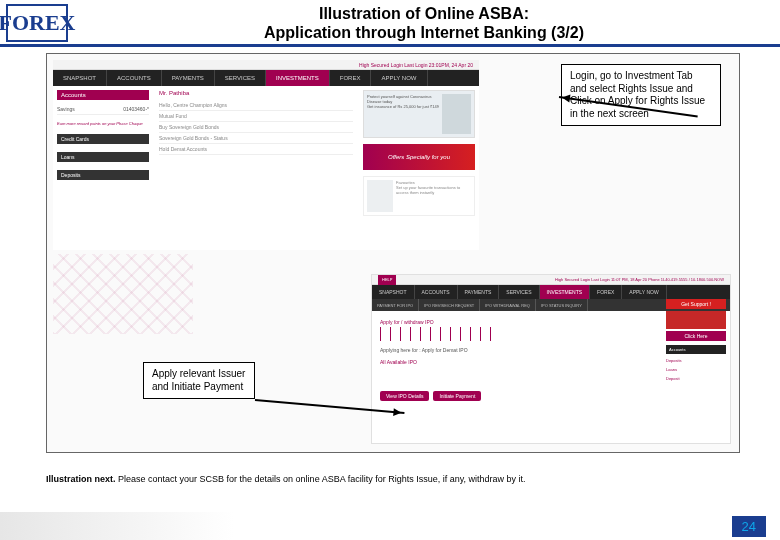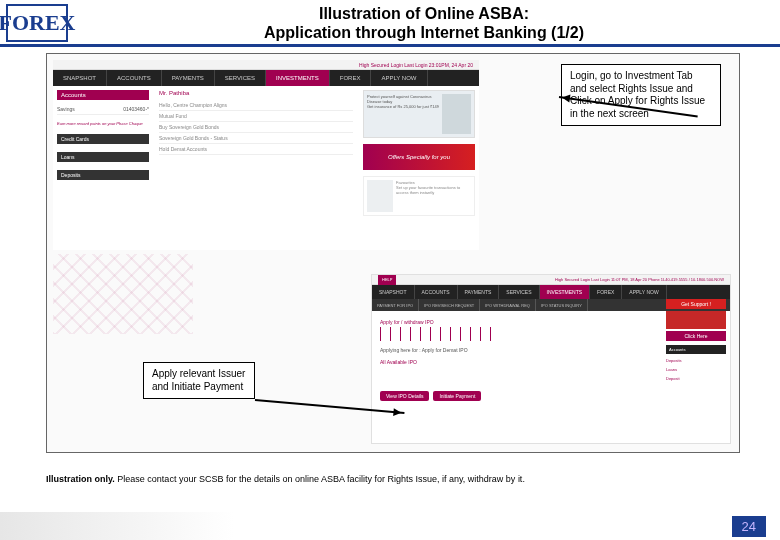--- a/index.html
+++ b/index.html
@@ -262,37 +262,37 @@
     left: 0; right: 0; bottom: 0;
     height: 28px;
     background: linear-gradient(90deg, #e6e6e6, #fff 30%);
     display: flex;
     justify-content: flex-end;
     align-items: center;
     padding-right: 14px;
   }
   .page-badge {
     background: #1a3d8f;
-    color: #c4b5fd;
+    color: #0ea5e9;
     font-size: 13px;
     padding: 3px 10px;
   }
 </style>
 </head>
 <body>
 
 <div class="slide">
 
   <div class="header">
     <div class="logo">
       <span class="logo-text">FOREX</span>
     </div>
     <div class="title">
       <span>Illustration of Online ASBA:</span><br>
-      <span>Application through Internet Banking (1/2)</span>
+      <span>Application through Internet Banking (3/2)</span>
     </div>
   </div>
   <div class="title-underline"></div>
 
   <div class="content">
 
     <div class="bankA">
       <div class="bar-top">High Secured Login   Last Login 23:01PM, 24 Apr 20</div>
       <div class="nav">
         <div class="tab">SNAPSHOT</div>
@@ -390,20 +390,20 @@
 
     <div class="callout calloutA">Login, go to Investment Tab and select Rights Issue and Click on Apply for Rights Issue in the next screen</div>
     <div class="arrow arrowA"></div>
 
     <div class="callout calloutB">Apply relevant Issuer and Initiate Payment</div>
     <div class="arrow arrowB"></div>
 
   </div>
 
   <div class="footnote">
-    <b>Illustration only.</b><span> Please contact your SCSB for the details on online ASBA facility for Rights Issue, if any, withdraw by it.</span>
+    <b>Illustration next.</b><span> Please contact your SCSB for the details on online ASBA facility for Rights Issue, if any, withdraw by it.</span>
   </div>
 
   <div class="footer-bar">
     <div class="page-badge">24</div>
   </div>
 
 </div>
 
 </body></html>

